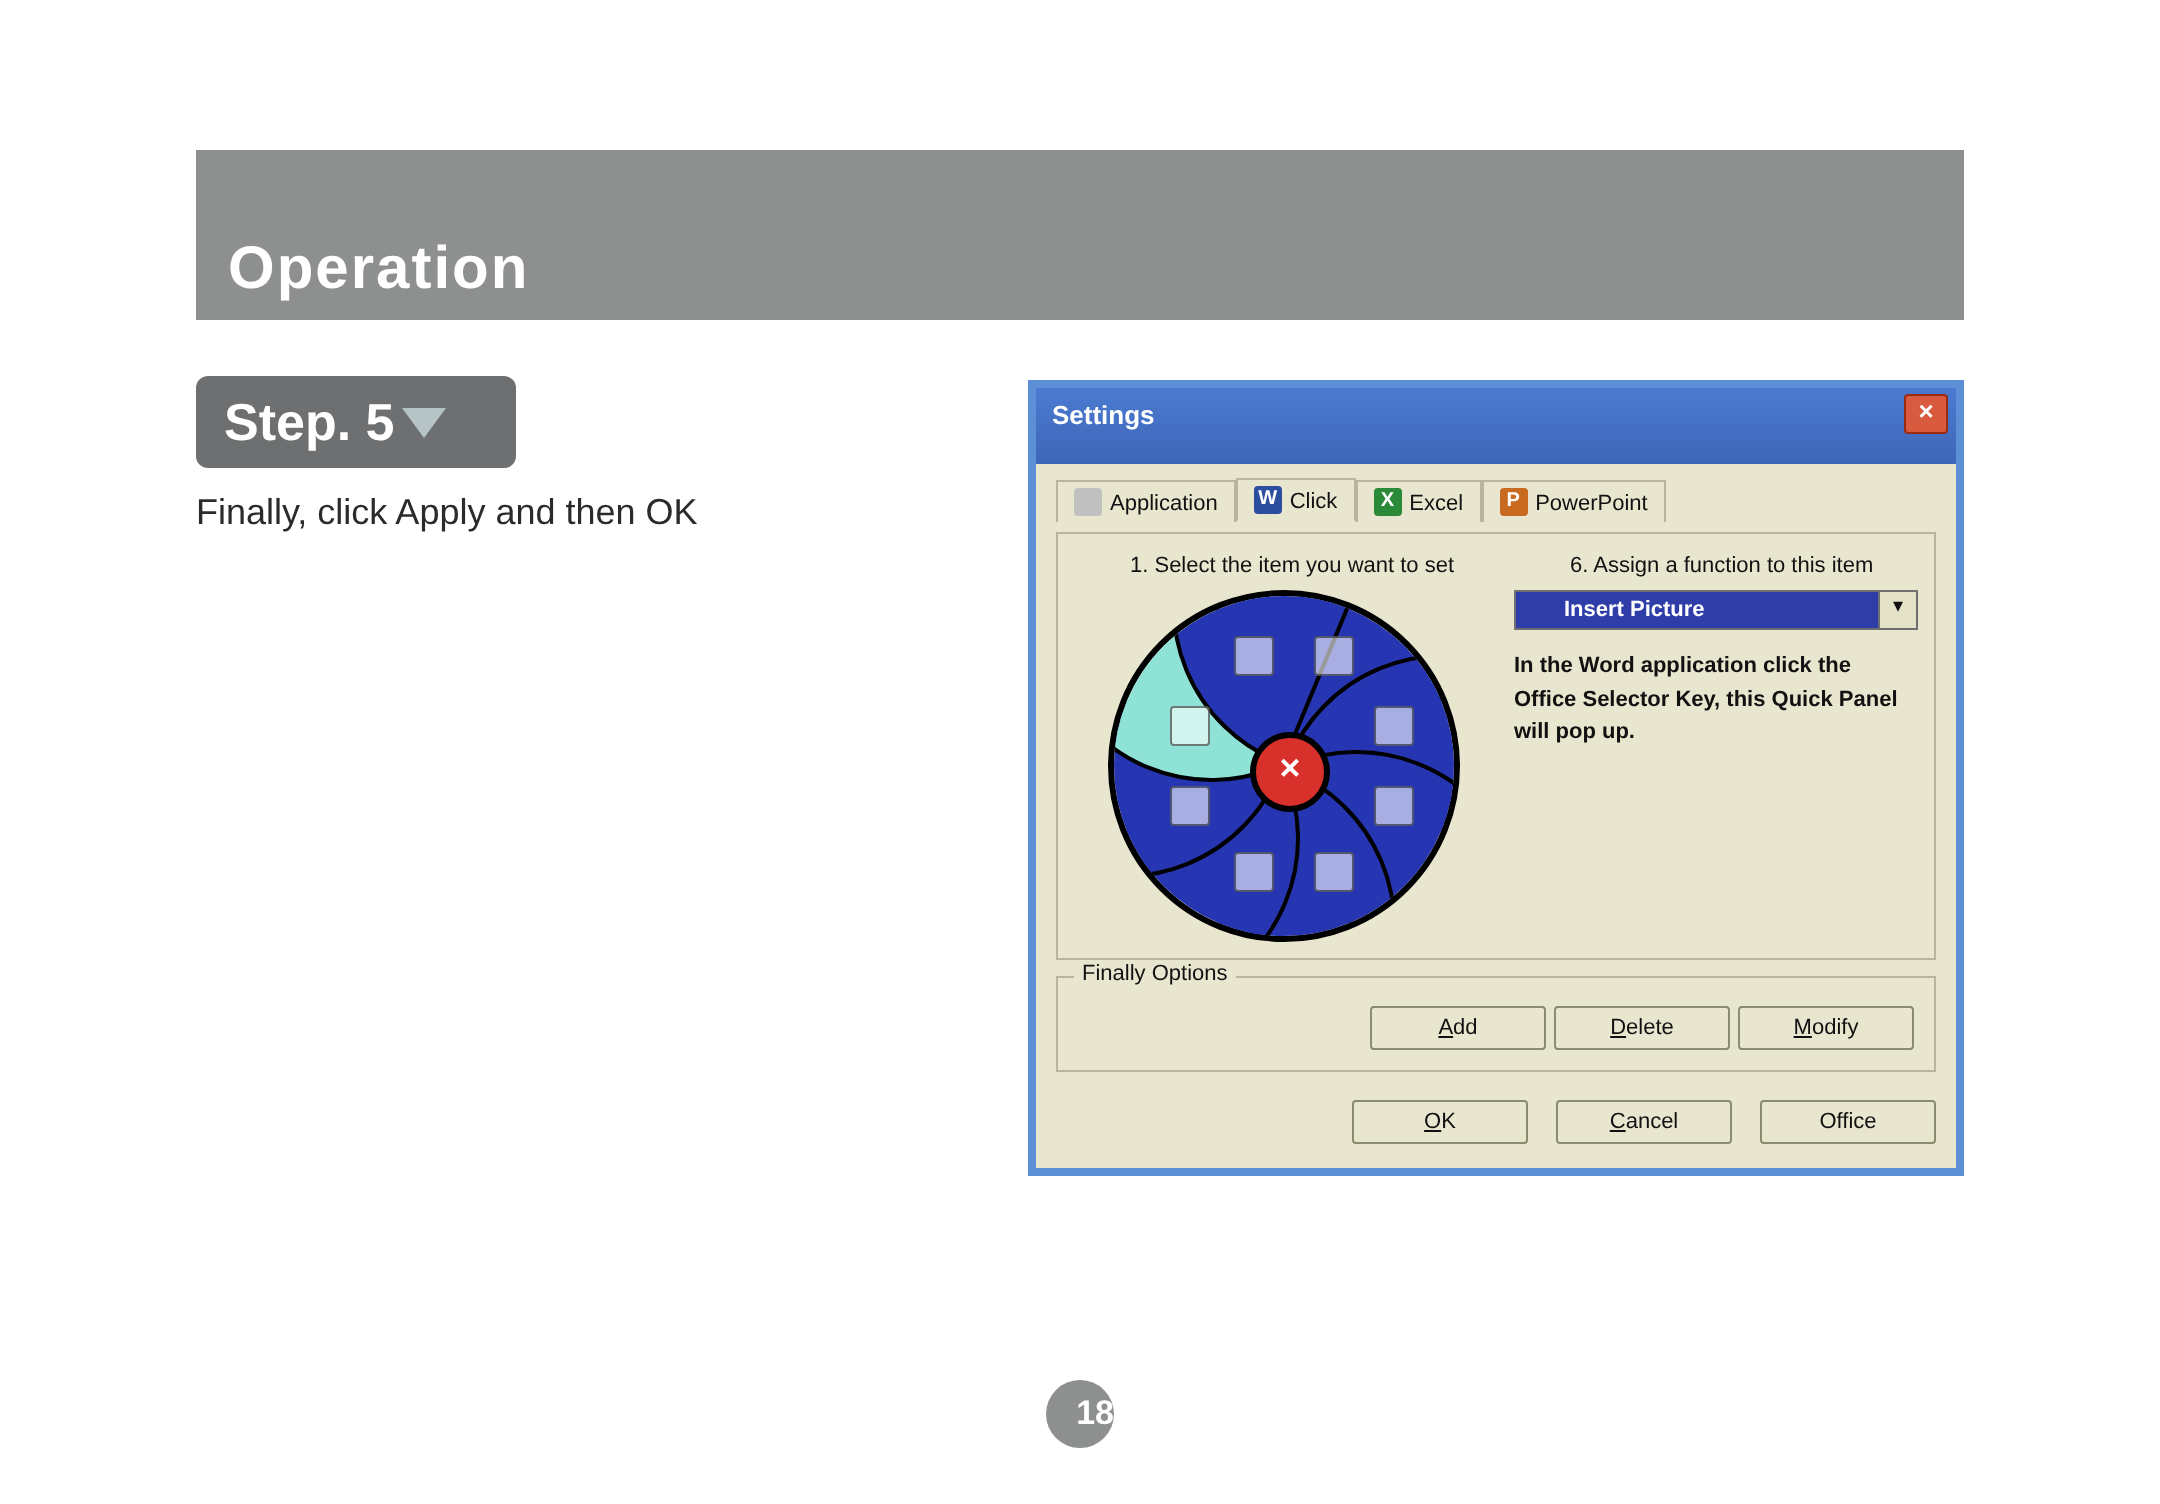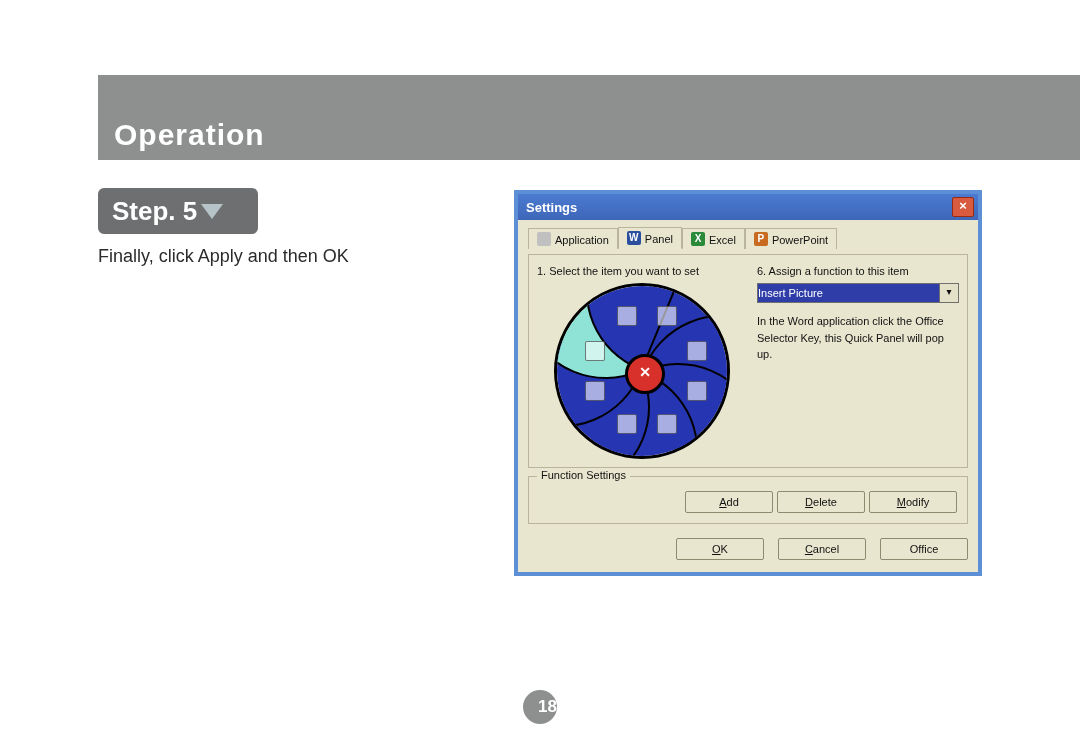--- a/index.html
+++ b/index.html
@@ -13,21 +13,21 @@
   }
   .page {
     position: relative;
     width: 1080px;
     height: 752px;
   }
   .header-band {
     position: absolute;
     left: 98px;
     top: 75px;
-    width: 983px;
+    width: 884px;
     height: 85px;
     background: #8e9090;
     color: #fff;
   }
   .header-band .title {
     position: absolute;
     left: 16px;
     bottom: 8px;
     font-size: 30px;
     font-weight: bold;
@@ -73,21 +73,21 @@
     border: 4px solid #5c8fd6;
     font-family: Tahoma, Arial, sans-serif;
   }
   .dlg-titlebar {
     background: linear-gradient(#4b7bd1,#3e66b8);
     height: 26px;
     color: #fff;
     display: flex;
     align-items: center;
     justify-content: space-between;
-    padding: 0 4px 0 8px;
+    padding: 0 4px 12px 8px;
     font-weight: bold;
     font-size: 13px;
   }
   .close-btn {
     width: 20px; height: 18px;
     background: #d85a3f;
     border: 1px solid #9a2a10;
     border-radius: 2px;
     color: #fff;
     font-weight: bold;
@@ -131,21 +131,21 @@
   .ic-ppt  { background:#c86a1f; }
 
   .content-row {
     display: flex;
     border: 1px solid #b8b59c;
     padding: 10px 8px 8px 8px;
     gap: 10px;
   }
   .left-col { width: 210px; }
   .right-col { flex: 1; }
-  .lbl { font-size: 11px; color: #111; margin-bottom: 6px; }
+  .lbl { font-size: 11px; color: #111; margin-bottom: 6px; margin-left: 28px; }
 
   .wheel {
     width: 170px; height: 170px;
     border-radius: 50%;
     border: 3px solid #000;
     position: relative;
     margin: 4px auto 0 auto;
     overflow: hidden;
     background: #e9e6cf;
   }
@@ -183,33 +183,34 @@
 
   .dropdown {
     display: flex;
     margin-bottom: 10px;
   }
   .dropdown .dd-val {
     flex: 1;
     background: #2f3da8;
     color: #fff;
     font-size: 11px;
-    padding: 3px 0;
+    padding: 3px 24px;
     border: 1px solid #6f6f6f;
+    font-weight: bold;
   }
   .dropdown .dd-btn {
     width: 18px;
     border: 1px solid #6f6f6f;
     border-left: none;
     background: #e4e1c9;
     text-align: center;
     font-size: 10px;
     line-height: 16px;
   }
-  .help-text { font-size: 11px; color:#111; line-height: 1.5; margin-bottom: 14px; }
+  .help-text { font-size: 11px; color:#111; line-height: 1.5; margin-bottom: 14px; font-weight: bold; }
 
   .group-frame {
     border: 1px solid #b8b59c;
     margin-top: 8px;
     padding: 14px 10px 10px 10px;
     position: relative;
   }
   .group-frame .legend {
     position: absolute;
     top: -8px;
@@ -277,21 +278,21 @@
       <div class="close-btn">×</div>
     </div>
     <div class="dlg-body">
       <div class="tabs">
         <div class="tab">
           <span class="icon-sq ic-app"></span>
           <span>Application</span>
         </div>
         <div class="tab active">
           <span class="icon-sq ic-word">W</span>
-          <span>Panel</span>
+          <span>Click</span>
         </div>
         <div class="tab">
           <span class="icon-sq ic-excel">X</span>
           <span>Excel</span>
         </div>
         <div class="tab">
           <span class="icon-sq ic-ppt">P</span>
           <span>PowerPoint</span>
         </div>
       </div>
@@ -323,21 +324,21 @@
           <div class="lbl">6. Assign a function to this item</div>
           <div class="dropdown">
             <div class="dd-val">Insert Picture</div>
             <div class="dd-btn">▾</div>
           </div>
           <div class="help-text">In the Word application click the Office Selector Key, this Quick Panel will pop up.</div>
         </div>
       </div>
 
       <div class="group-frame">
-        <span class="legend">Function Settings</span>
+        <span class="legend">Finally Options</span>
         <div class="btn-row">
           <div class="win-btn"><span class="ul">A</span><span>dd</span></div>
           <div class="win-btn"><span class="ul">D</span><span>elete</span></div>
           <div class="win-btn"><span class="ul">M</span><span>odify</span></div>
         </div>
       </div>
 
       <div class="dialog-buttons">
         <div class="win-btn"><span class="ul">O</span><span>K</span></div>
         <div class="win-btn"><span class="ul">C</span><span>ancel</span></div>

